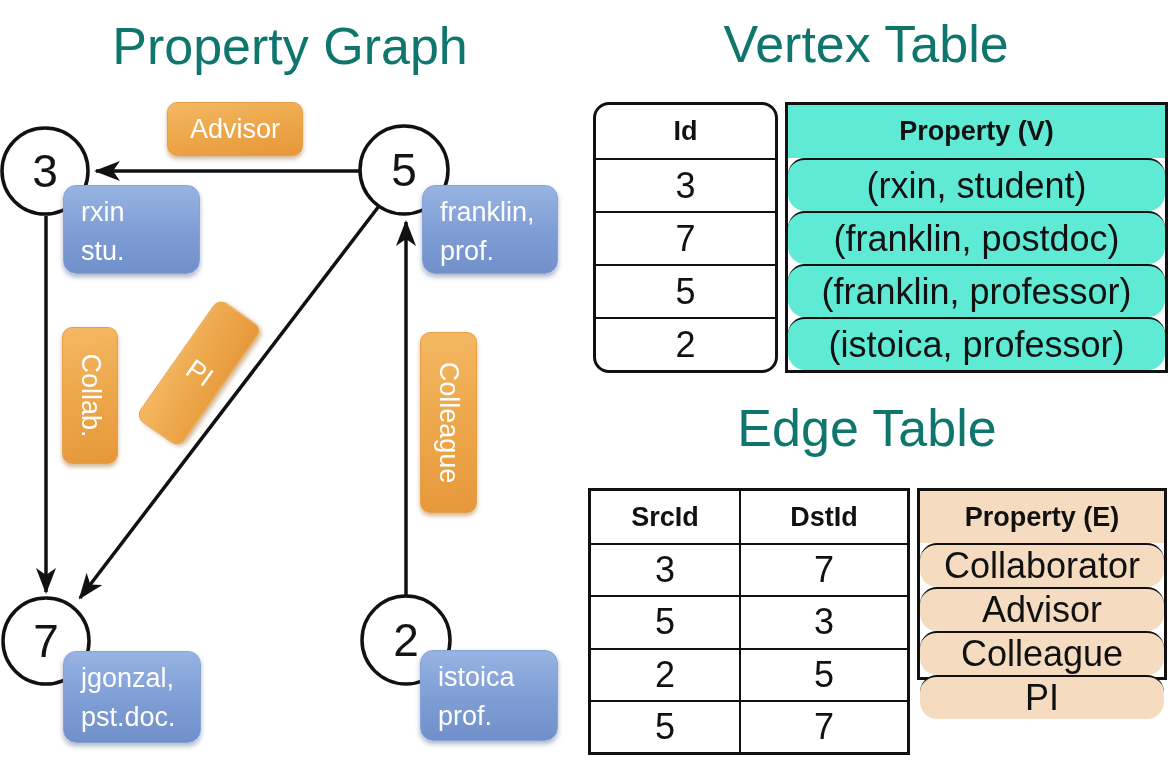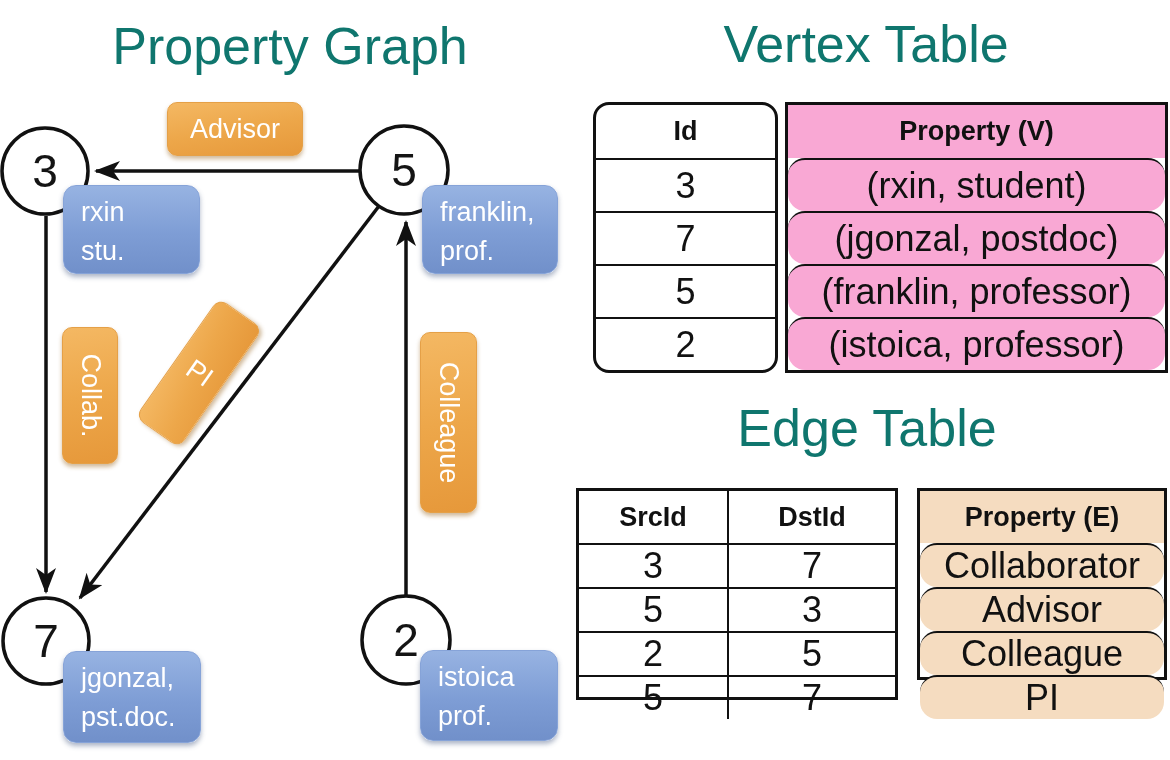--- a/index.html
+++ b/index.html
@@ -42,21 +42,21 @@
   
   .tbl{border:3px solid #111;display:grid;background:#fff;}
   .cell{
     display:flex;align-items:center;justify-content:center;
     border-top:2px solid #111;white-space:nowrap;
   }
   .cell.r0{border-top:none;}
   .cell.head{font-weight:bold;font-size:27px;}
   .cell.num{font-size:36px;}
   .cell.txt{font-size:36px;border-radius:17px;}
-  .vfill{background:#f9a8d4;}
+  .vfill{background:#5eead4;}
   .efill{background:#f5dcc0;}
   .bR{border-right:2px solid #111;}
 </style>
 </head>
 <body>
 
 <div id="canvas">
 
   <div class="abs big-title" style="left:50px;top:16px;width:480px;">Property Graph</div>
   <div class="abs big-title" style="left:616px;top:14px;width:500px;">Vertex Table</div>
@@ -124,26 +124,26 @@
     <div class="cell r0 head">Id</div>
     <div class="cell num">3</div>
     <div class="cell num">7</div>
     <div class="cell num">5</div>
     <div class="cell num">2</div>
   </div>
 
   <div class="abs tbl" style="left:785px;top:102px;width:383px;height:271px;grid-template-rows:53px 1fr 1fr 1fr 1fr;">
     <div class="cell r0 head vfill">Property (V)</div>
     <div class="cell txt vfill">(rxin, student)</div>
-    <div class="cell txt vfill">(jgonzal, postdoc)</div>
+    <div class="cell txt vfill">(franklin, postdoc)</div>
     <div class="cell txt vfill">(franklin, professor)</div>
     <div class="cell txt vfill">(istoica, professor)</div>
   </div>
 
-  <div class="abs tbl" style="left:576px;top:488px;width:322px;height:212px;grid-template-columns:150px 1fr;grid-template-rows:52px 1fr 1fr 1fr 1fr;">
+  <div class="abs tbl" style="left:588px;top:488px;width:322px;height:267px;grid-template-columns:150px 1fr;grid-template-rows:52px 1fr 1fr 1fr 1fr;">
     <div class="cell r0 head bR">SrcId</div>
     <div class="cell r0 head">DstId</div>
 
     <div class="cell num bR">3</div>
     <div class="cell num">7</div>
 
     <div class="cell num bR">5</div>
     <div class="cell num">3</div>
 
     <div class="cell num bR">2</div>

